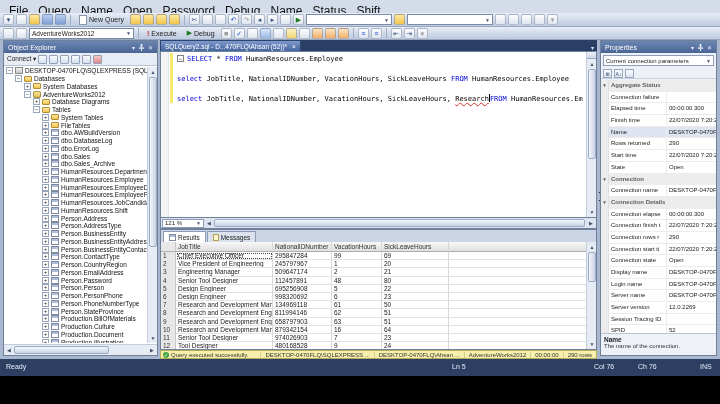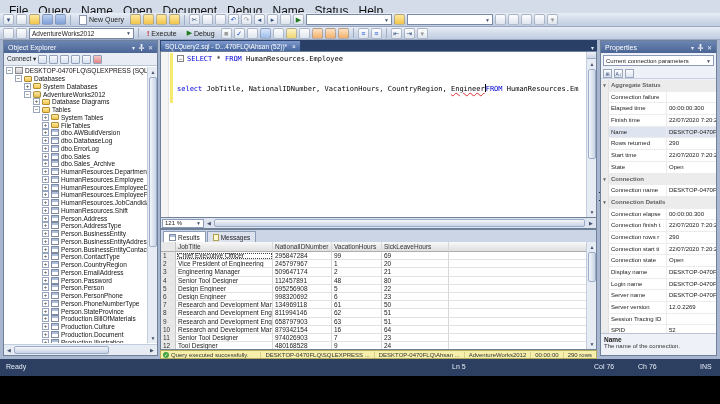--- a/index.html
+++ b/index.html
@@ -141,25 +141,25 @@
 </head>
 <body>
 
 <div id="app">
 
   <div id="menubar">
       <div class="menu-item">File</div>
       <div class="menu-item">Query</div>
       <div class="menu-item">Name</div>
       <div class="menu-item">Open</div>
-      <div class="menu-item">Document</div>
+      <div class="menu-item">Password</div>
       <div class="menu-item">Debug</div>
       <div class="menu-item">Name</div>
       <div class="menu-item">Status</div>
-      <div class="menu-item">Help</div>
+      <div class="menu-item">Shift</div>
     </div>
 
   <div id="toolbar1" class="tb">
     <span class="tbi">▾</span>
     <span class="tbi gray"></span>
     <span class="tbi" style="background:linear-gradient(#ffe9a0,#f2c44b)"></span>
     <span class="tbi blue" style="background:linear-gradient(#bcd0f0,#7e9fd6)"></span>
     <span class="tbi blue" style="background:linear-gradient(#bcd0f0,#7e9fd6)"></span>
     <span class="tbsep"></span>
     <span class="tbbtn">
@@ -454,22 +454,23 @@
     </div>
     <span id="tab-overflow">▾</span>
   </div>
 
   <div id="editor">
     <div id="sel-margin"></div>
     <div id="track-strip"></div>
     <div id="code-area">
         <div class="code-line"><span class="fold-box">−</span><span class="kw">SELECT </span><span class="pl">* </span><span class="kw">FROM </span><span class="pl">HumanResources.Employee</span></div>
         <div class="code-line"></div>
+        <div class="code-line"><span class="kw">select </span><span class="pl">JobTitle, NationalIDNumber, VacationHours, SickLeaveHours </span><span class="kw">FROM </span><span class="pl">HumanResources.Employee</span></div>
         <div class="code-line"></div>
-        <div class="code-line"><span class="kw">select </span><span class="pl">JobTitle, NationalIDNumber, VacationHours, CountryRegion, </span><span class="err">Engineer</span><span class="caret"></span><span class="kw">FROM </span><span class="pl">HumanResources.Em</span></div>
+        <div class="code-line"><span class="kw">select </span><span class="pl">JobTitle, NationalIDNumber, VacationHours, SickLeaveHours, </span><span class="err">Research</span><span class="caret"></span><span class="kw">FROM </span><span class="pl">HumanResources.Em</span></div>
       </div>
     <div class="vscroll" id="ed-vscroll">
       <div id="split-grip"></div>
       <div class="sarrow" style="margin-top:7px">▲</div>
       <div class="vthumb" style="height:90px"></div>
       <div class="sarrow" style="position:absolute;bottom:0">▼</div>
     </div>
     <div id="ibeam"></div>
   </div>
 

